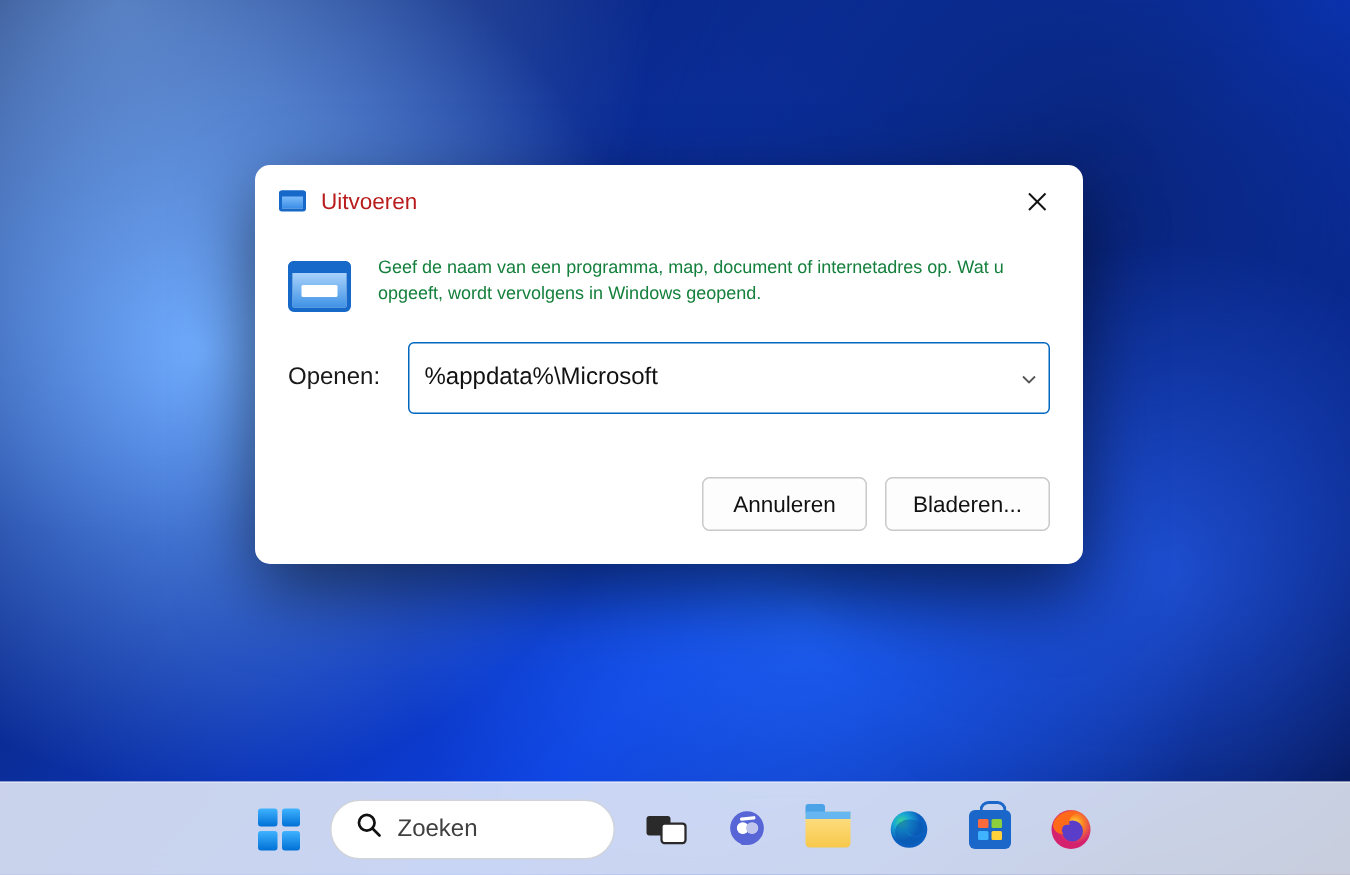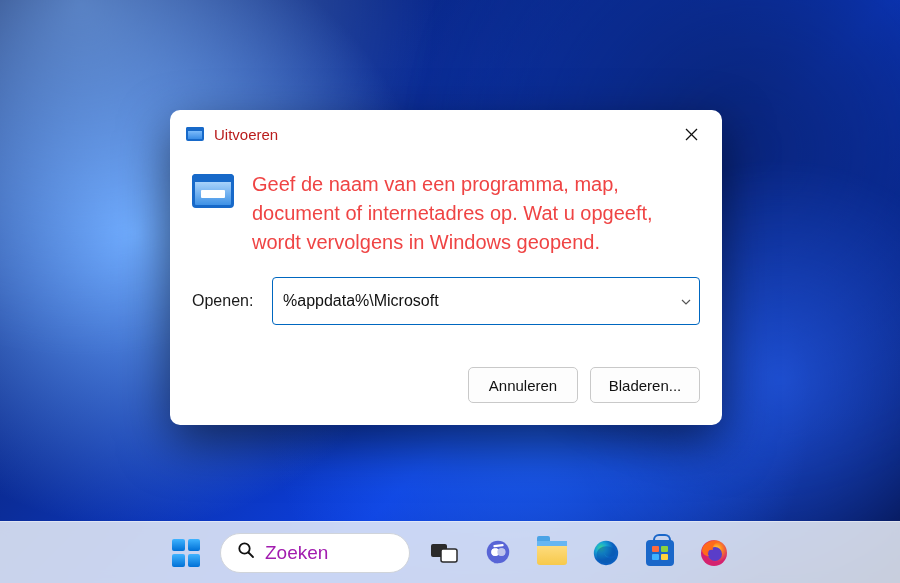--- a/index.html
+++ b/index.html
@@ -70,21 +70,21 @@
     position:relative; margin-top:4px;
   }
   .big-icon::before{
     content:""; position:absolute; left:-3px; right:-3px; top:-3px; height:8px;
     background:#1769c9; border-radius:4px 4px 0 0;
   }
   .big-icon::after{
     content:""; position:absolute; left:6px; right:6px; top:13px; height:8px;
     background:#fff; border-radius:1px;
   }
-  .desc-text { font-size:20px; line-height:1.45; color:#ef4444; }
+  .desc-text { font-size:12px; line-height:1.45; color:#15803d; }
 
   .open-row { display:flex; align-items:center; gap:10px; margin-bottom:28px; }
   .open-label { font-size:16px; width:70px; }
   .combo {
     flex:1; position:relative;
     border:1px solid #0067c0; border-radius:4px;
     height:48px; display:flex; align-items:center;
     background:#fff;
   }
   .combo input{
@@ -123,21 +123,21 @@
     cursor:pointer;
   }
 
   .search-pill{
     height:40px; width:190px; border-radius:20px;
     background:#fff; border:1px solid #d0d4da;
     display:flex; align-items:center; gap:10px;
     padding:0 16px; cursor:pointer;
   }
   .search-pill .mag{ font-size:17px; color:#222; font-weight:bold; }
-  .search-pill span.lbl{ font-size:19px; color:#a21caf; }
+  .search-pill span.lbl{ font-size:16px; color:#404040; }
 
   
   .start-grid{
     width:28px; height:28px; display:grid;
     grid-template-columns:1fr 1fr; grid-template-rows:1fr 1fr; gap:3px;
   }
   .start-grid div{
     background: linear-gradient(#3fb3ff,#0070d6); border-radius:2px;
   }
   

